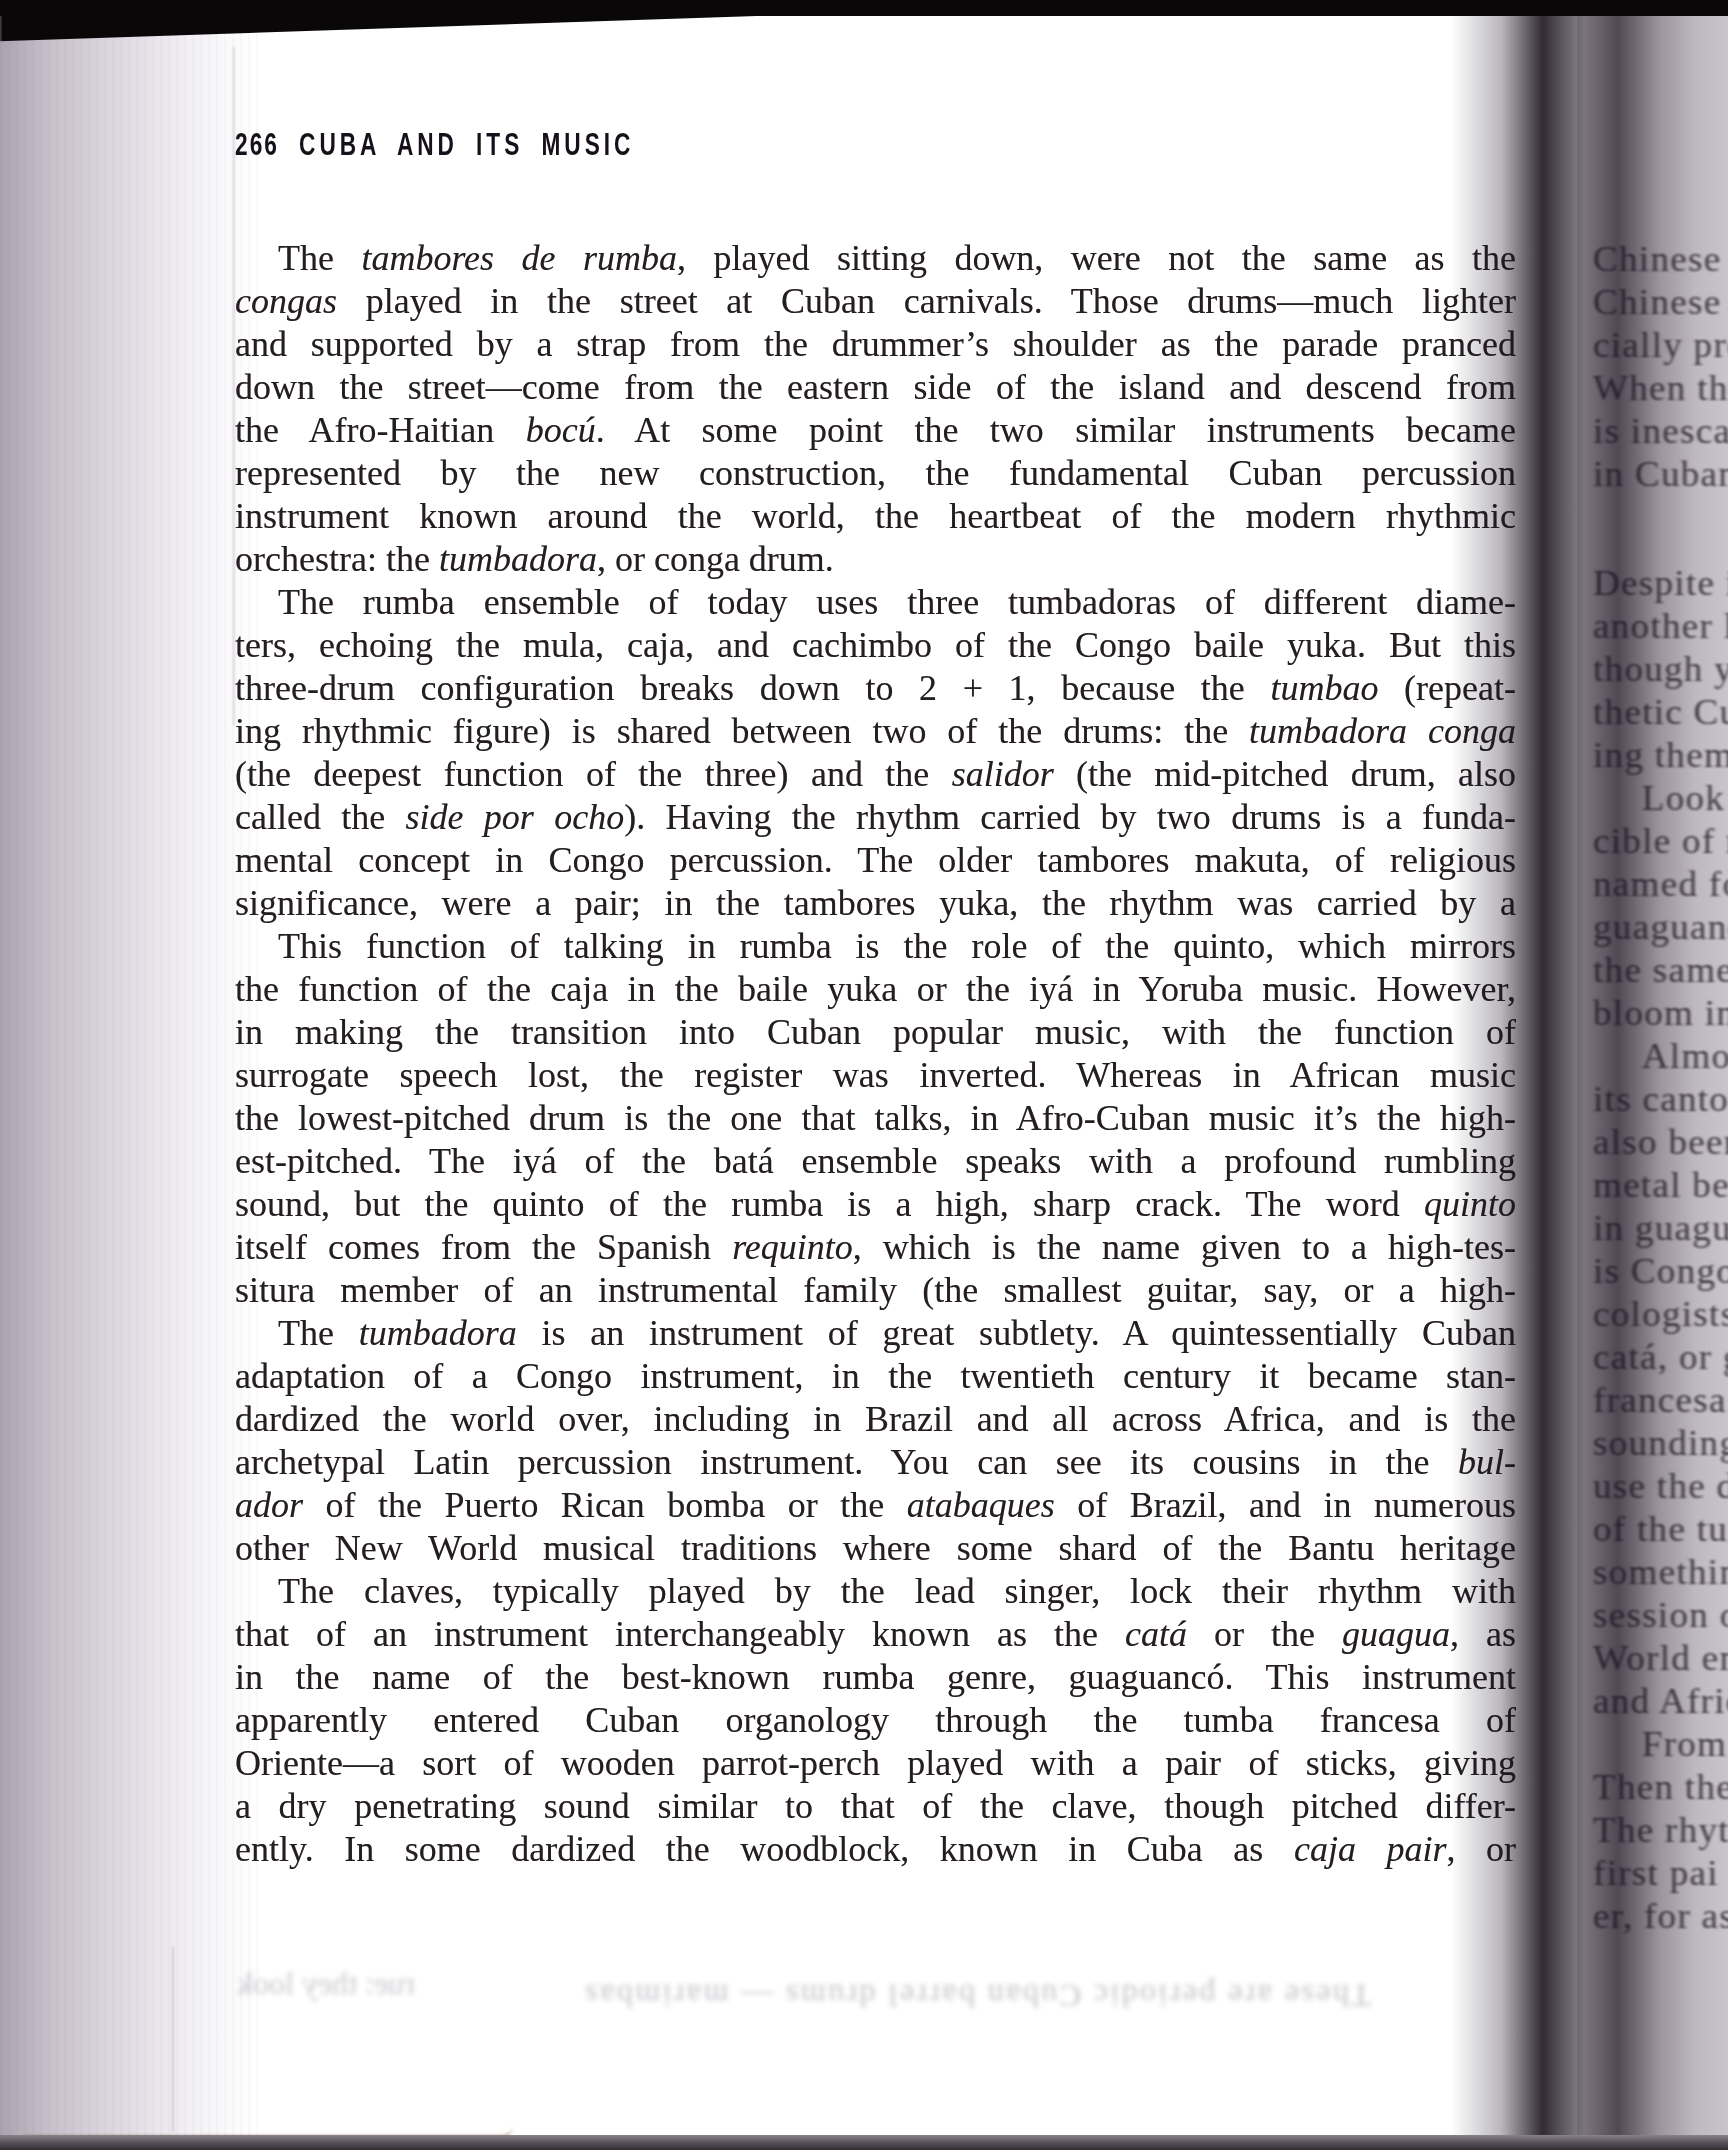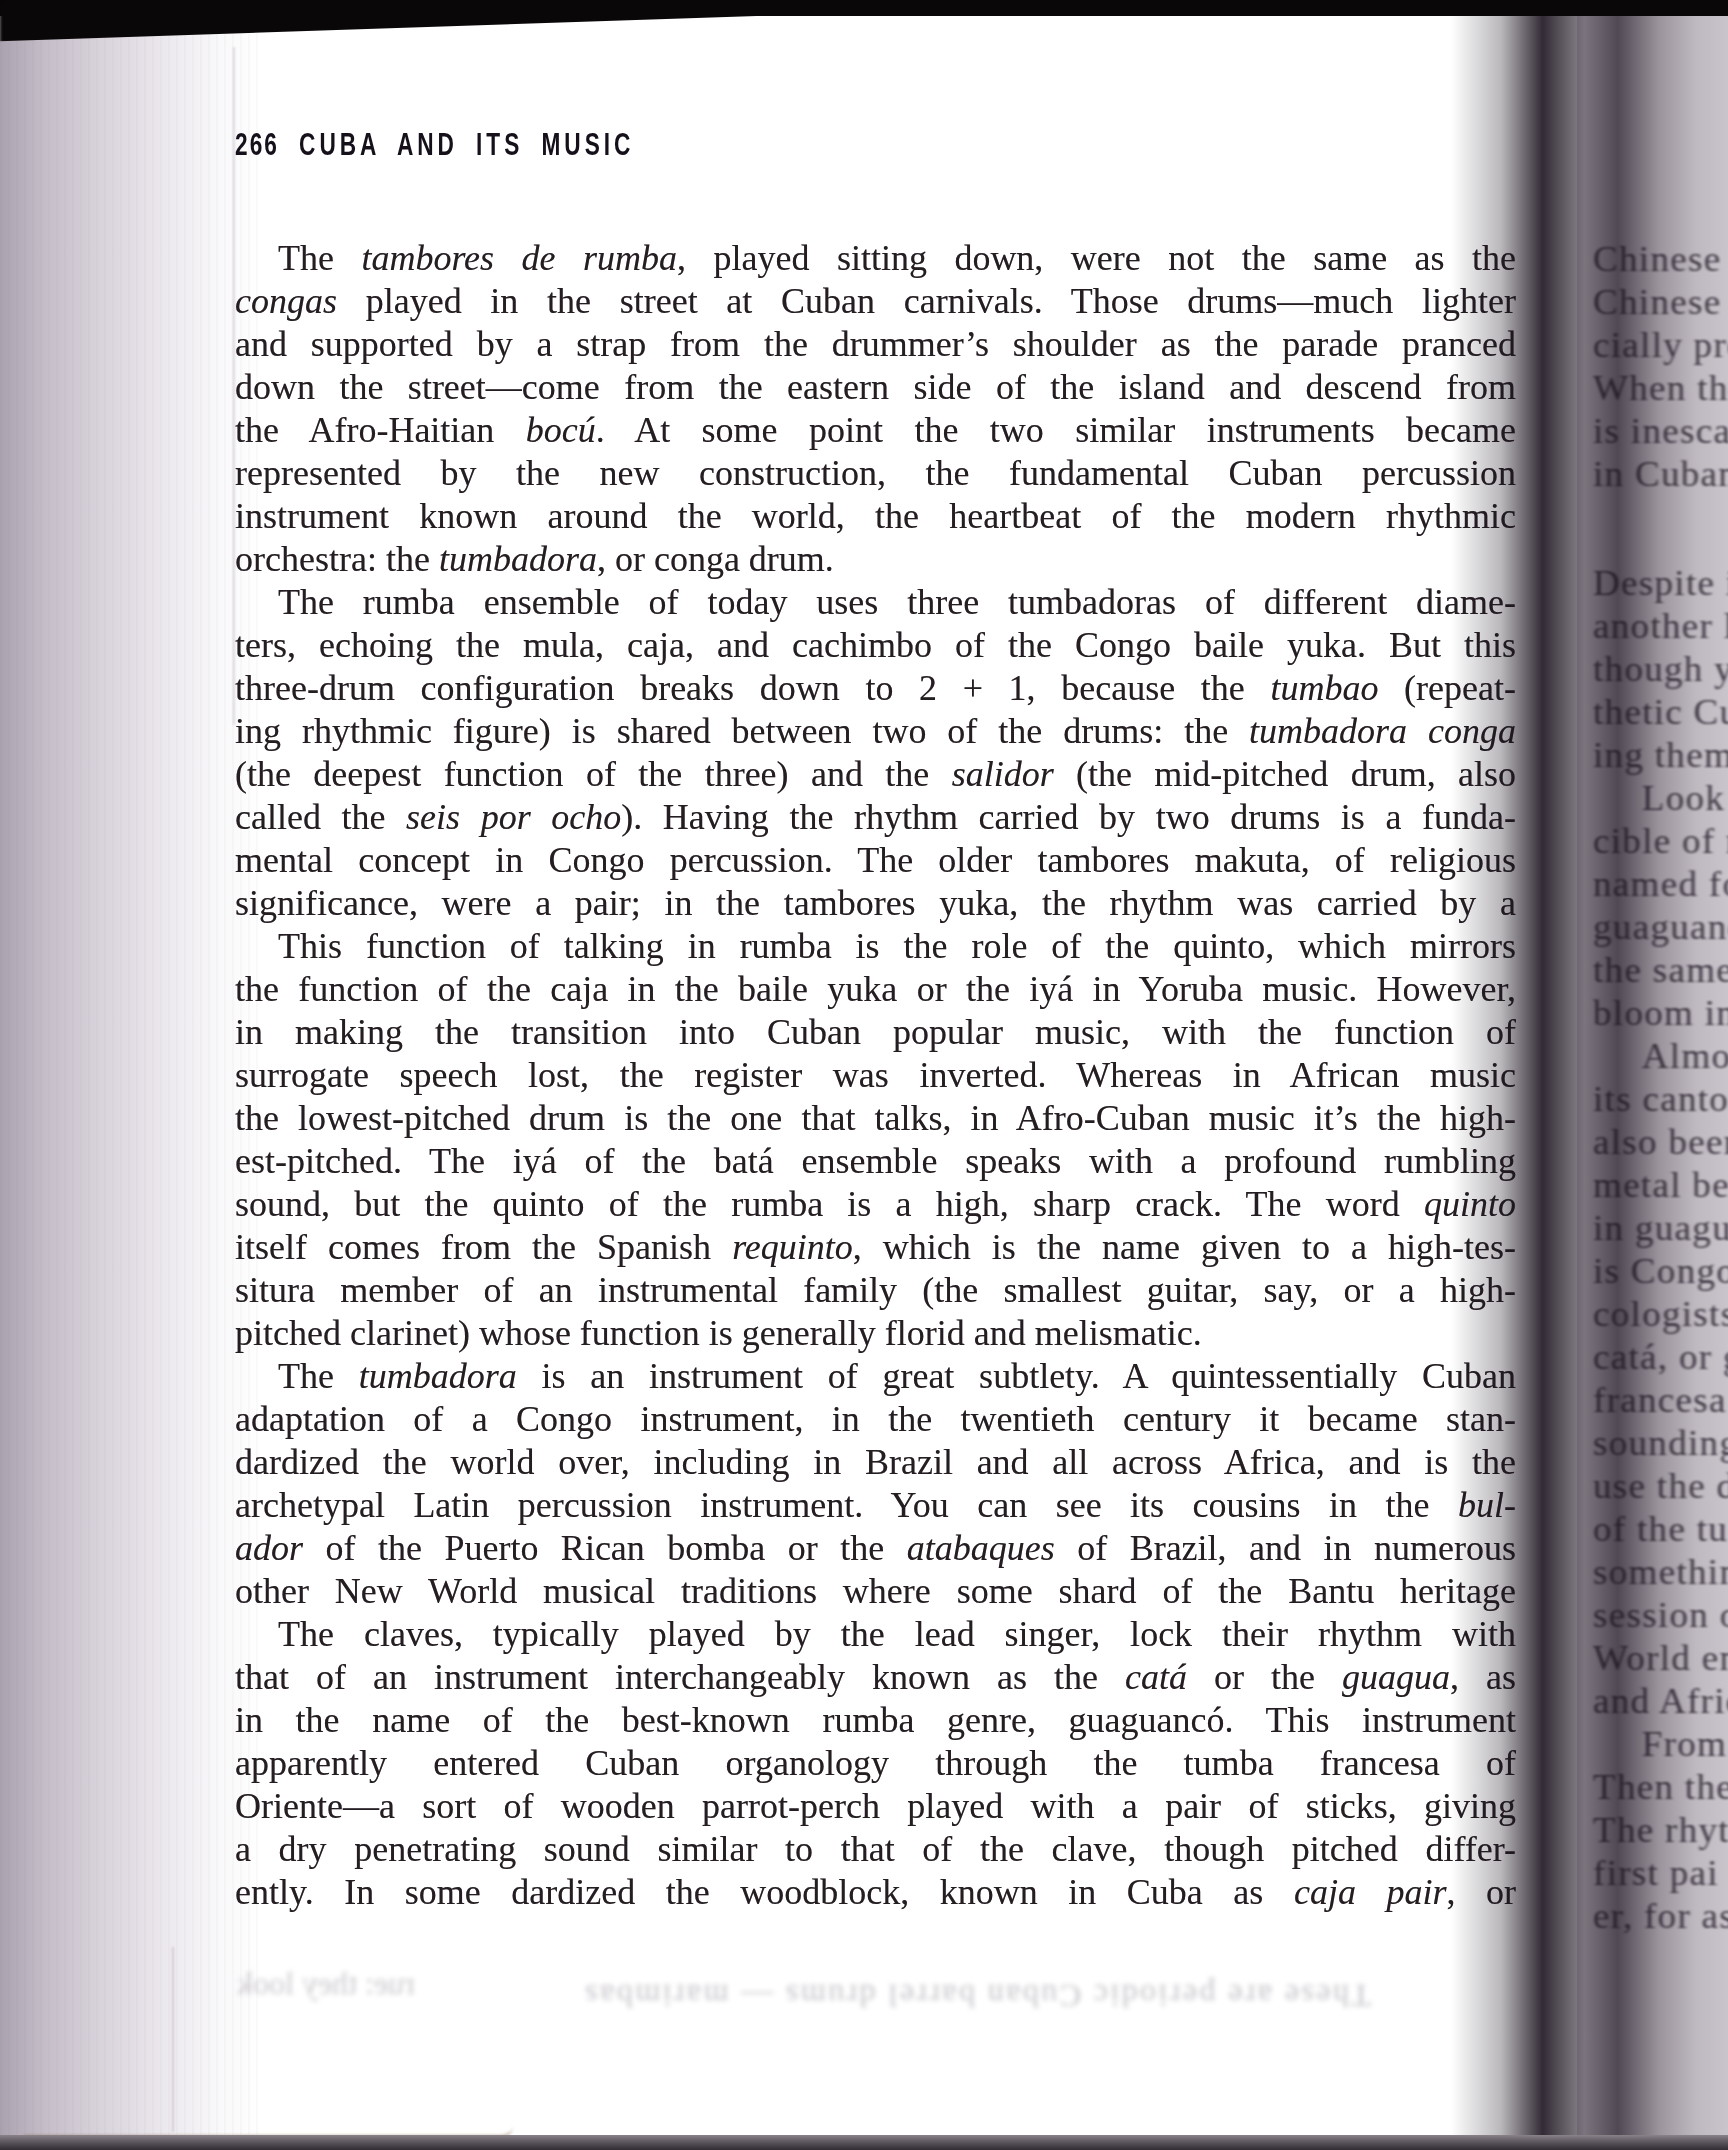--- a/index.html
+++ b/index.html
@@ -83,33 +83,32 @@
       <div class="text-line"><span>down the street—come from the eastern side of the island and descend from</span></div>
       <div class="text-line"><span>the Afro-Haitian </span><span class="it">bocú</span><span>. At some point the two similar instruments became</span></div>
       <div class="text-line"><span>represented by the new construction, the fundamental Cuban percussion</span></div>
       <div class="text-line"><span>instrument known around the world, the heartbeat of the modern rhythmic</span></div>
       <div class="text-line last"><span>orchestra: the </span><span class="it">tumbadora</span><span>, or conga drum.</span></div>
       <div class="text-line first"><span>The rumba ensemble of today uses three tumbadoras of different diame-</span></div>
       <div class="text-line"><span>ters, echoing the mula, caja, and cachimbo of the Congo baile yuka. But this</span></div>
       <div class="text-line"><span>three-drum configuration breaks down to 2 + 1, because the </span><span class="it">tumbao</span><span> (repeat-</span></div>
       <div class="text-line"><span>ing rhythmic figure) is shared between two of the drums: the </span><span class="it">tumbadora conga</span></div>
       <div class="text-line"><span>(the deepest function of the three) and the </span><span class="it">salidor</span><span> (the mid-pitched drum, also</span></div>
-      <div class="text-line"><span>called the </span><span class="it">seis por ocho</span><span>). Having the rhythm carried by two drums is a funda-</span></div>
+      <div class="text-line"><span>called the </span><span class="it">side por ocho</span><span>). Having the rhythm carried by two drums is a funda-</span></div>
       <div class="text-line"><span>mental concept in Congo percussion. The older tambores makuta, of religious</span></div>
       <div class="text-line"><span>significance, were a pair; in the tambores yuka, the rhythm was carried by a</span></div>
       <div class="text-line first"><span>This function of talking in rumba is the role of the quinto, which mirrors</span></div>
       <div class="text-line"><span>the function of the caja in the baile yuka or the iyá in Yoruba music. However,</span></div>
       <div class="text-line"><span>in making the transition into Cuban popular music, with the function of</span></div>
       <div class="text-line"><span>surrogate speech lost, the register was inverted. Whereas in African music</span></div>
       <div class="text-line"><span>the lowest-pitched drum is the one that talks, in Afro-Cuban music it’s the high-</span></div>
       <div class="text-line"><span>est-pitched. The iyá of the batá ensemble speaks with a profound rumbling</span></div>
       <div class="text-line"><span>sound, but the quinto of the rumba is a high, sharp crack. The word </span><span class="it">quinto</span></div>
       <div class="text-line"><span>itself comes from the Spanish </span><span class="it">requinto</span><span>, which is the name given to a high-tes-</span></div>
       <div class="text-line"><span>situra member of an instrumental family (the smallest guitar, say, or a high-</span></div>
-      <div class="text-line last"><span>pitched clarinet) whose function is generally florid and melismatic.</span></div>
       <div class="text-line first"><span>The </span><span class="it">tumbadora</span><span> is an instrument of great subtlety. A quintessentially Cuban</span></div>
       <div class="text-line"><span>adaptation of a Congo instrument, in the twentieth century it became stan-</span></div>
       <div class="text-line"><span>dardized the world over, including in Brazil and all across Africa, and is the</span></div>
       <div class="text-line"><span>archetypal Latin percussion instrument. You can see its cousins in the </span><span class="it">bul-</span></div>
       <div class="text-line"><span class="it">ador</span><span> of the Puerto Rican bomba or the </span><span class="it">atabaques</span><span> of Brazil, and in numerous</span></div>
       <div class="text-line"><span>other New World musical traditions where some shard of the Bantu heritage</span></div>
       <div class="text-line first"><span>The claves, typically played by the lead singer, lock their rhythm with</span></div>
       <div class="text-line"><span>that of an instrument interchangeably known as the </span><span class="it">catá</span><span> or the </span><span class="it">guagua</span><span>, as</span></div>
       <div class="text-line"><span>in the name of the best-known rumba genre, guaguancó. This instrument</span></div>
       <div class="text-line"><span>apparently entered Cuban organology through the tumba francesa of</span></div>

